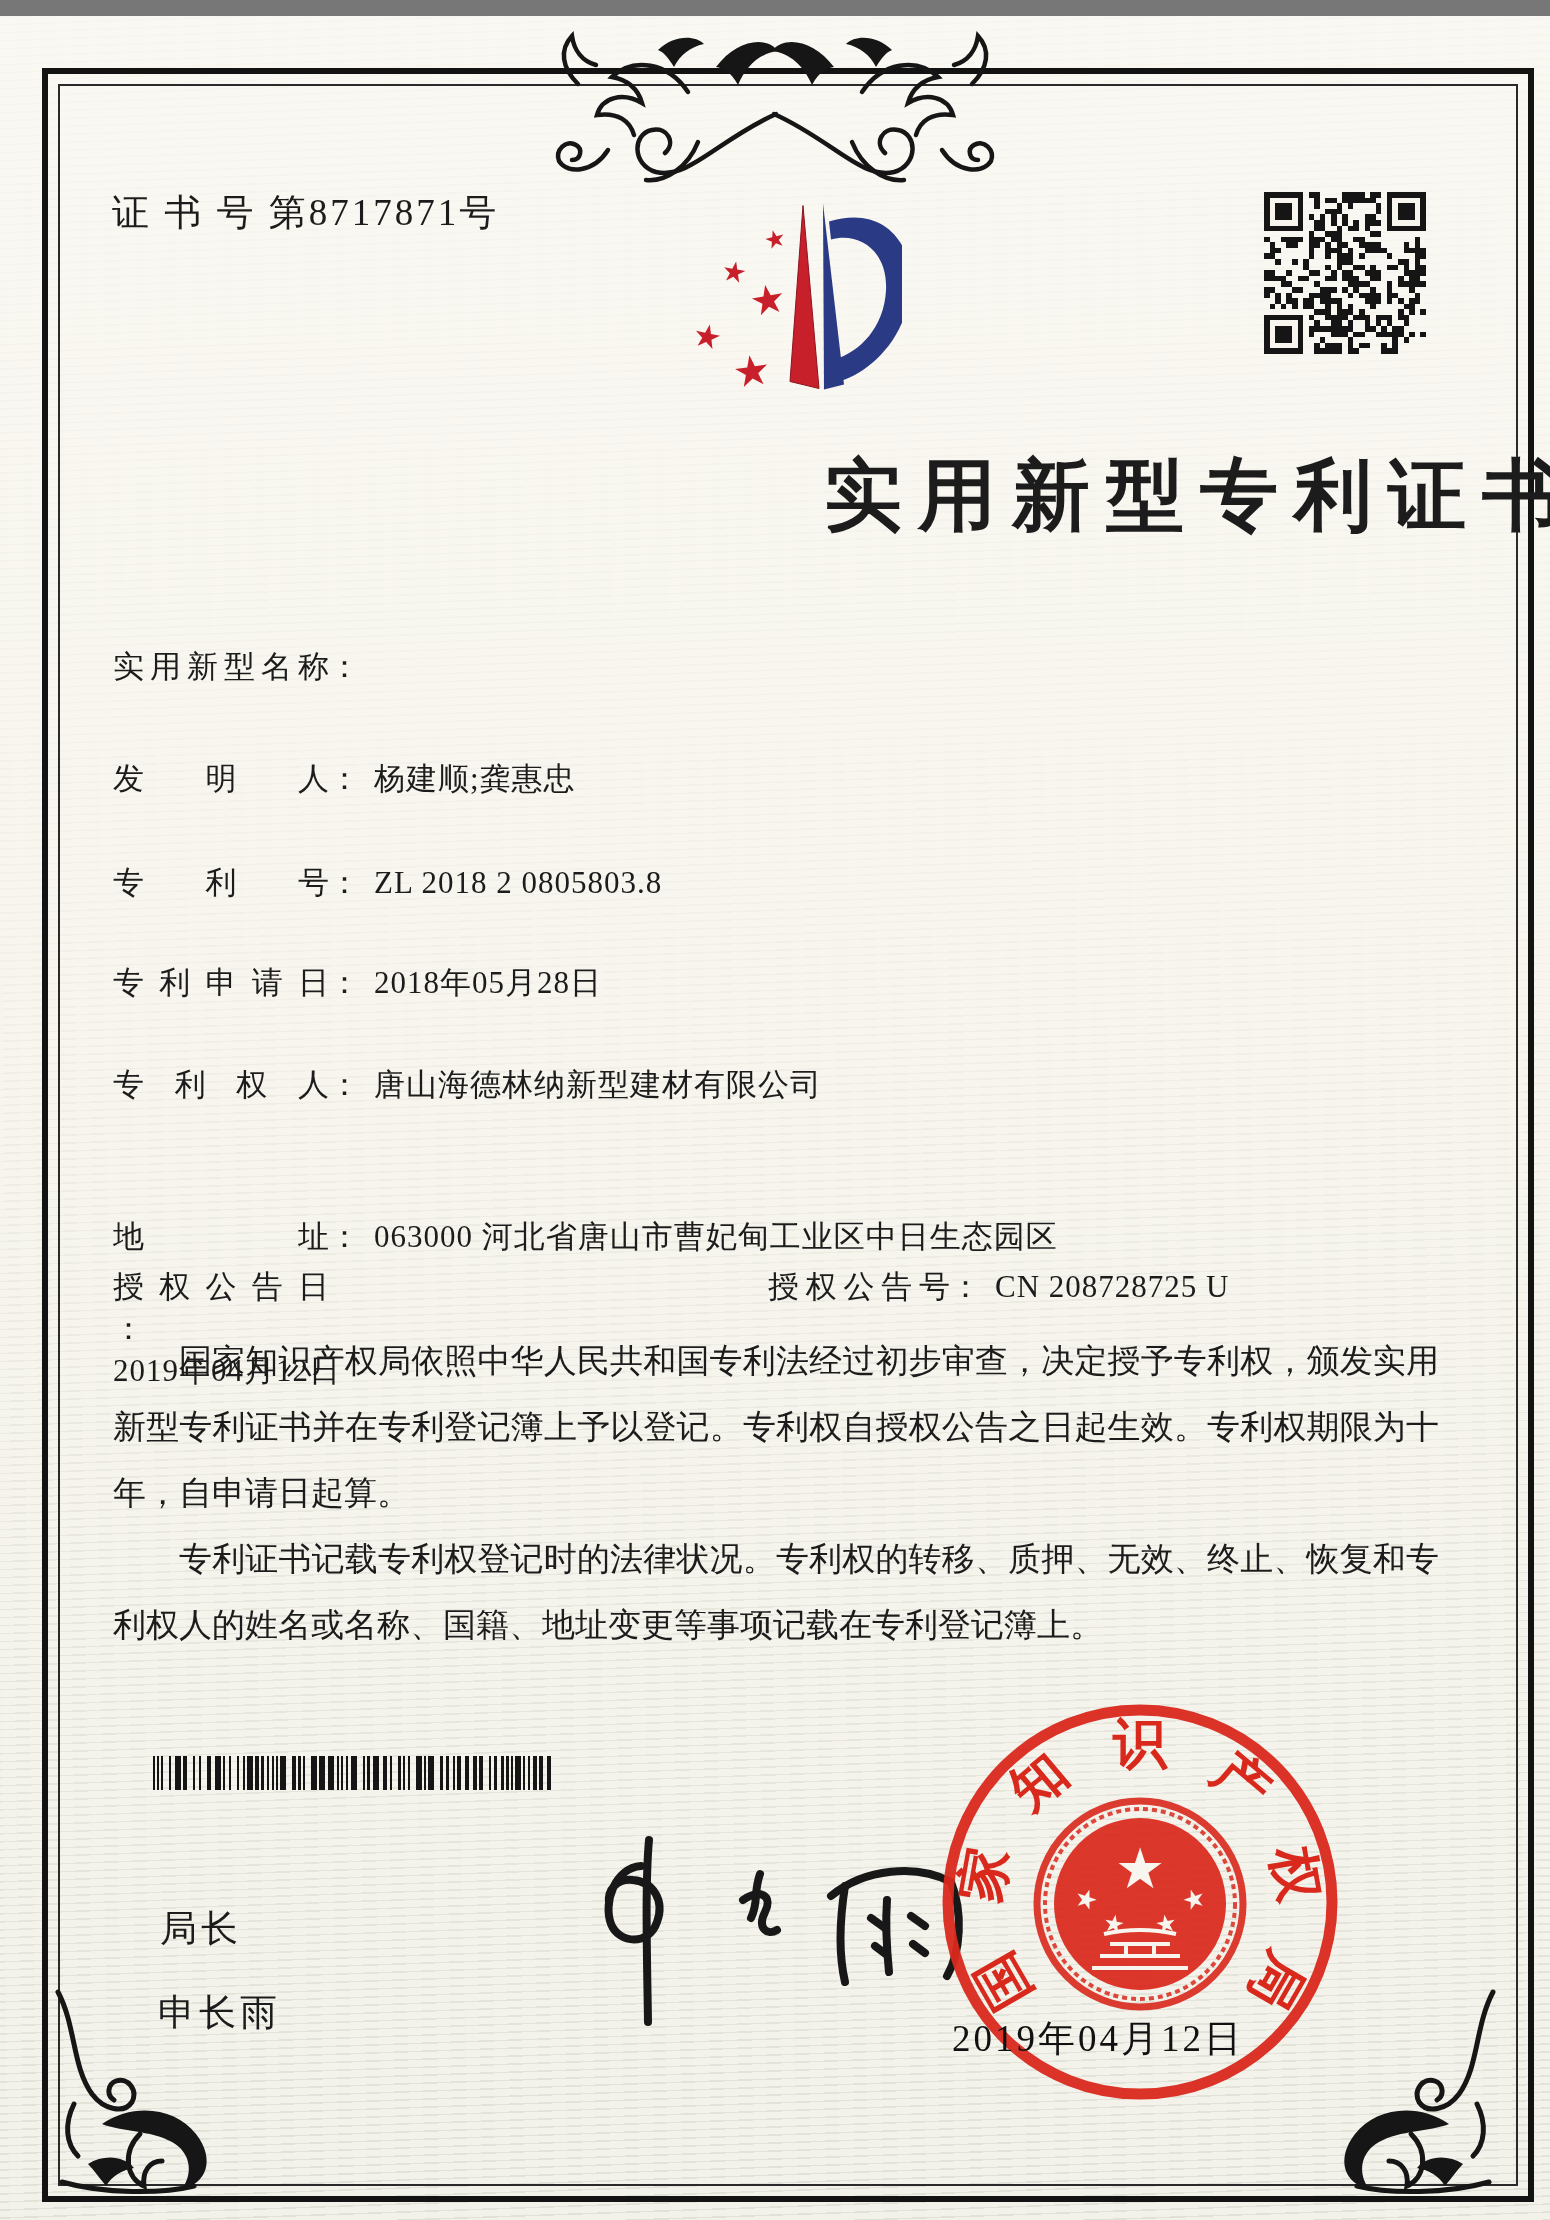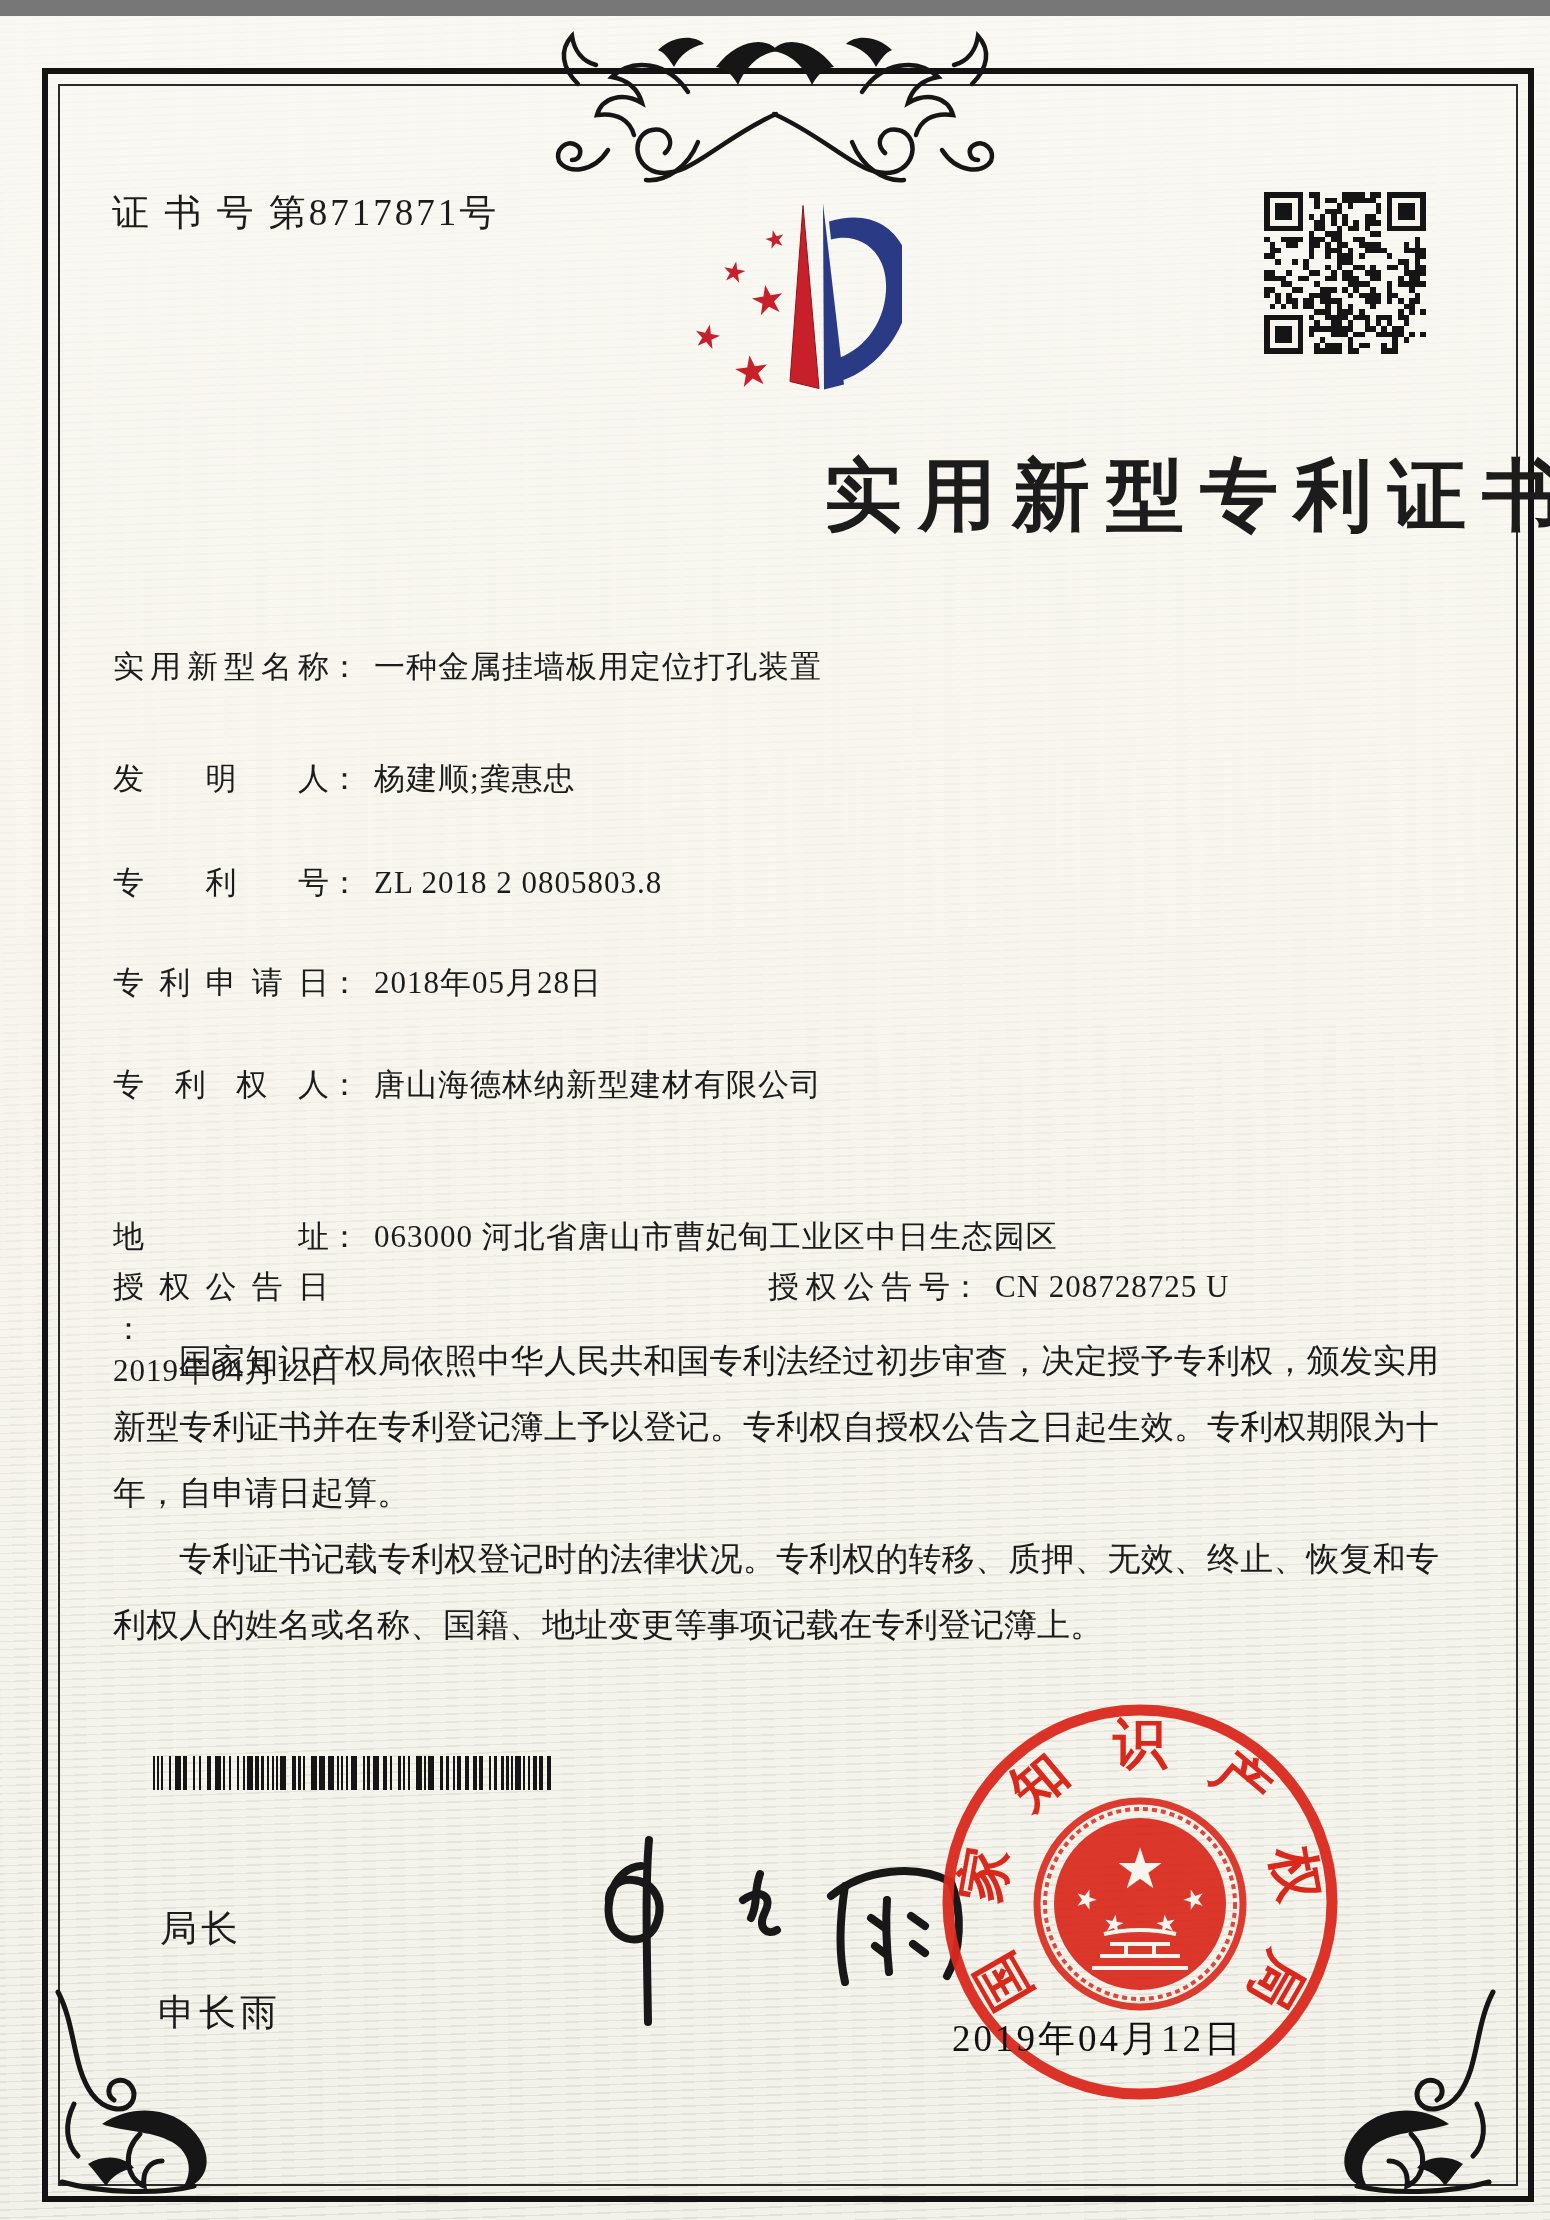--- a/index.html
+++ b/index.html
@@ -436,21 +436,20 @@
       <rect x="0" y="22" width="7" height="7" fill="#151515"></rect>
       <rect x="1" y="23" width="5" height="5" fill="#f7f5ee"></rect>
       <rect x="2" y="24" width="3" height="3" fill="#151515"></rect>
     </svg>
 
   <div class="abs title">实用新型专利证书</div>
 
   <div class="abs frow" style="top:630px;">
     <span class="flabel">实用新型名称</span>
       <span class="fcolon">：</span>
-      <span class="fvalue">一种金属挂墙板用定位打孔装置</span>
   </div>
   <div class="abs frow" style="top:742px;">
     <span class="flabel">发明人</span>
       <span class="fcolon">：</span>
       <span class="fvalue">杨建顺;龚惠忠</span>
   </div>
   <div class="abs frow" style="top:846px;">
     <span class="flabel">专利号</span>
       <span class="fcolon">：</span>
       <span class="fvalue">ZL 2018 2 0805803.8</span>

